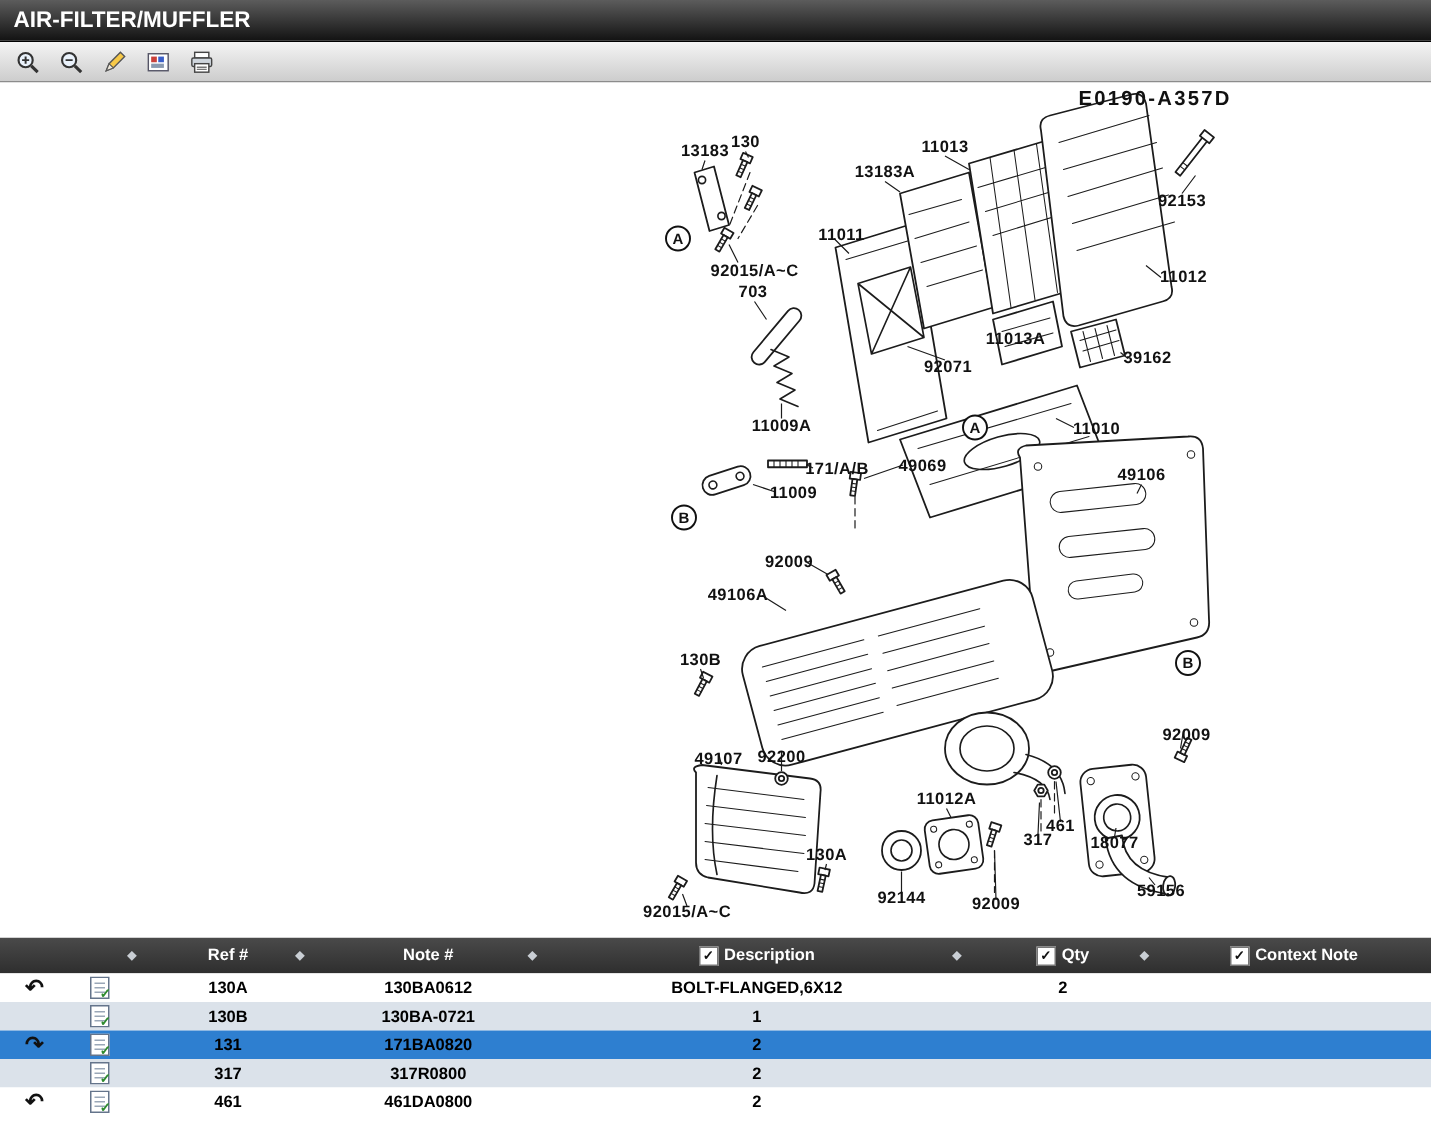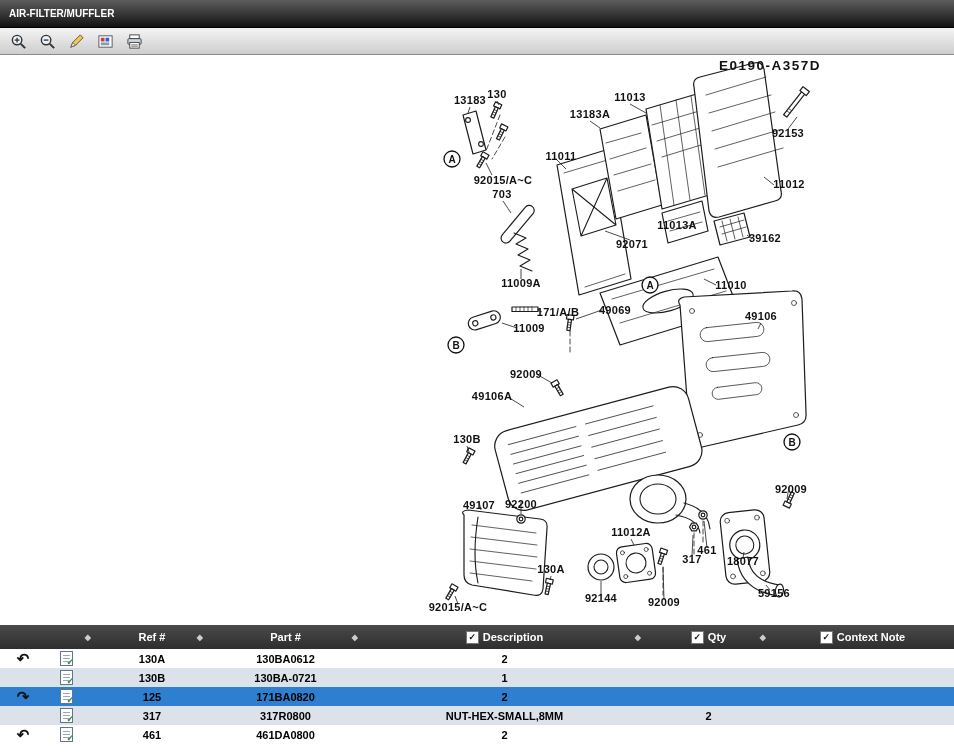--- a/index.html
+++ b/index.html
@@ -1,20 +1,20 @@
 <!DOCTYPE html>
 <html><head>
 <meta charset="utf-8">
 <style>
   html,body{margin:0;padding:0}
   body{width:954px;height:756px;overflow:hidden;background:#fff;font-family:"Liberation Sans",sans-serif}
 
   
   .titlebar{height:28px;box-sizing:border-box;background:linear-gradient(#5c5c5c,#131313);color:#fff;
-    display:flex;align-items:center;padding-left:9px;font-size:10px;font-weight:bold;border-bottom:1px solid #000}
+    display:flex;align-items:center;padding-left:9px;font-size:15px;font-weight:bold;border-bottom:1px solid #000}
 
   
   .toolbar{height:27px;box-sizing:border-box;background:linear-gradient(#f4f4f4,#cdcdcd);
     border-bottom:1px solid #8c8c8c;display:flex;align-items:center;gap:7px;padding-left:7px}
   .tbtn{width:22px;height:22px;display:flex;align-items:center;justify-content:center;cursor:pointer}
   .tbtn svg{width:17px;height:17px}
 
   
   .diagram{position:relative;height:570px;background:#fff}
   .plabel{font-family:"Liberation Sans",sans-serif;font-size:11px;font-weight:bold;fill:#111;text-anchor:middle;letter-spacing:.3px}
@@ -278,21 +278,21 @@
 
 <div class="thead">
   <div class="hcell">
     <span class="sorter">◆</span>
   </div>
   <div class="hcell">
     <span>Ref #</span>
     <span class="sorter">◆</span>
   </div>
   <div class="hcell">
-    <span>Part #</span>
+    <span>Note #</span>
     <span class="sorter">◆</span>
   </div>
   <div class="hcell">
     <span class="hcb">✓</span>
     <span>Description</span>
     <span class="sorter">◆</span>
   </div>
   <div class="hcell">
     <span class="hcb">✓</span>
     <span>Qty</span>
@@ -306,20 +306,21 @@
 <div class="tbody">
     <div class="trow" style="background: rgb(255, 255, 255);">
       <div class="cell c0">
         <span class="navarrow">↶</span>
         <span class="docicon">
           <i>✓</i>
         </span>
       </div>
       <div class="cell">130A</div>
       <div class="cell">130BA0612</div>
+      <div class="cell">BOLT-FLANGED,6X12</div>
       <div class="cell">2</div>
       <div class="cell"></div>
     </div>
     <div class="trow alt" style="background: rgb(219, 226, 234);">
       <div class="cell c0">
         <span class="navarrow"></span>
         <span class="docicon">
           <i>✓</i>
         </span>
       </div>
@@ -328,35 +329,34 @@
       <div class="cell">1</div>
       <div class="cell"></div>
     </div>
     <div class="trow sel" style="background: rgb(46, 127, 208);">
       <div class="cell c0">
         <span class="navarrow">↷</span>
         <span class="docicon">
           <i>✓</i>
         </span>
       </div>
-      <div class="cell">125</div>
+      <div class="cell">131</div>
       <div class="cell">171BA0820</div>
       <div class="cell">2</div>
       <div class="cell"></div>
     </div>
     <div class="trow alt" style="background: rgb(219, 226, 234);">
       <div class="cell c0">
         <span class="navarrow"></span>
         <span class="docicon">
           <i>✓</i>
         </span>
       </div>
       <div class="cell">317</div>
       <div class="cell">317R0800</div>
-      <div class="cell">NUT-HEX-SMALL,8MM</div>
       <div class="cell">2</div>
       <div class="cell"></div>
     </div>
     <div class="trow" style="background: rgb(255, 255, 255);">
       <div class="cell c0">
         <span class="navarrow">↶</span>
         <span class="docicon">
           <i>✓</i>
         </span>
       </div>

